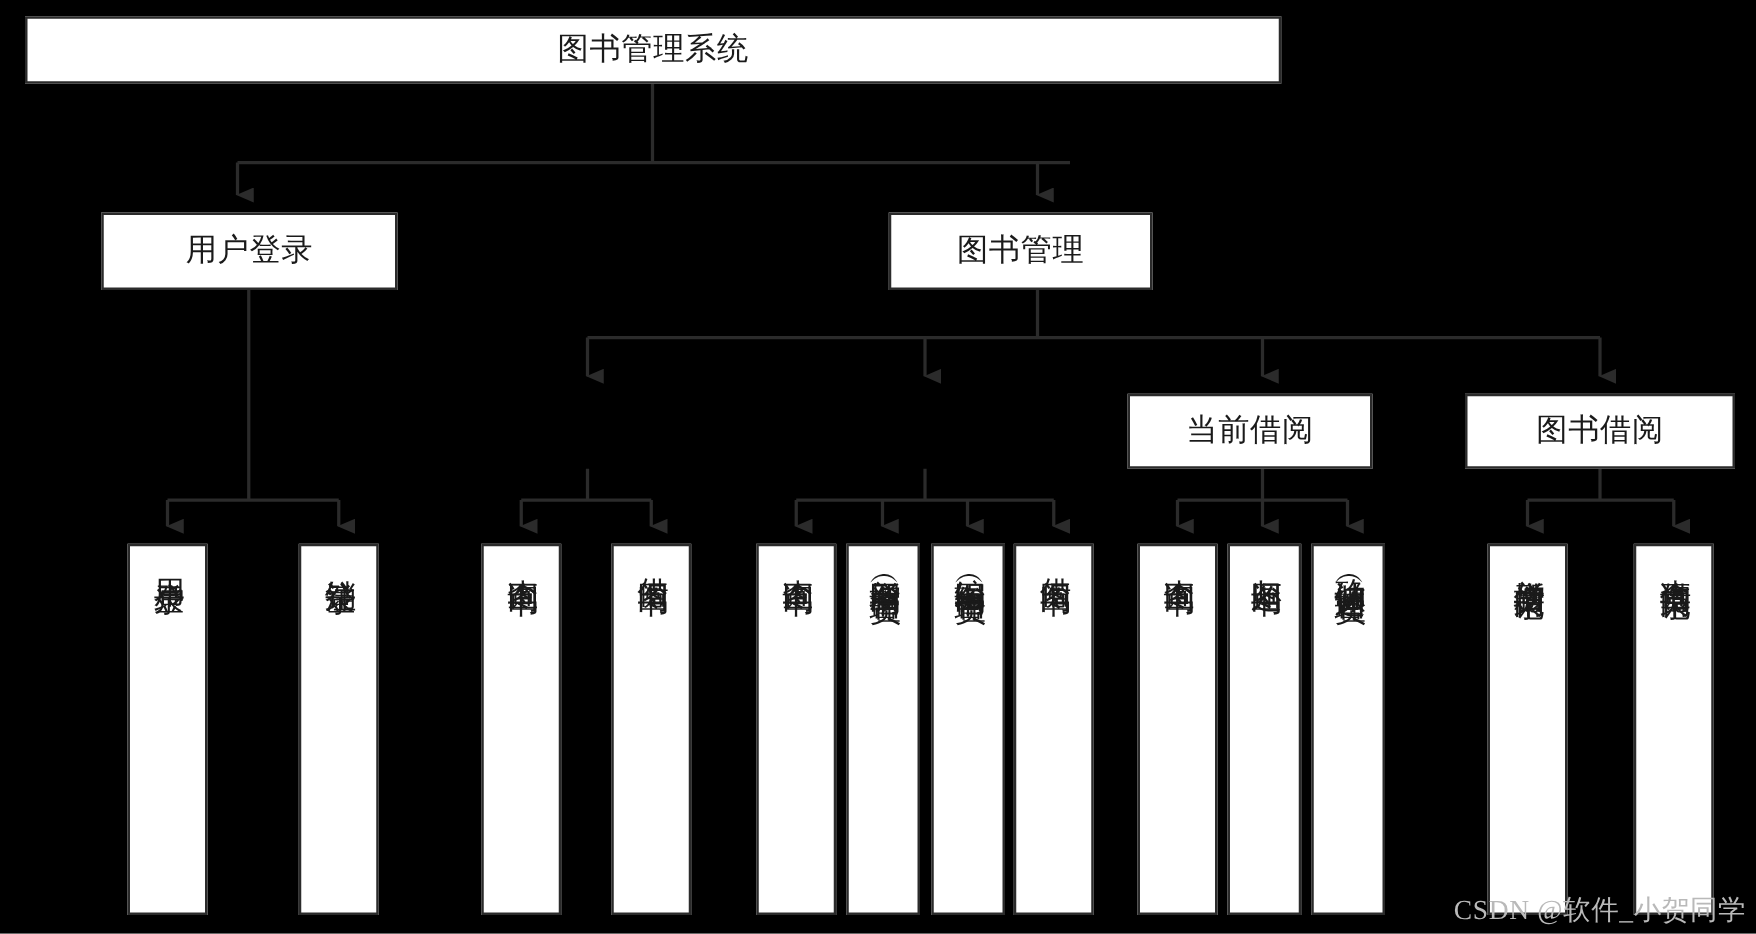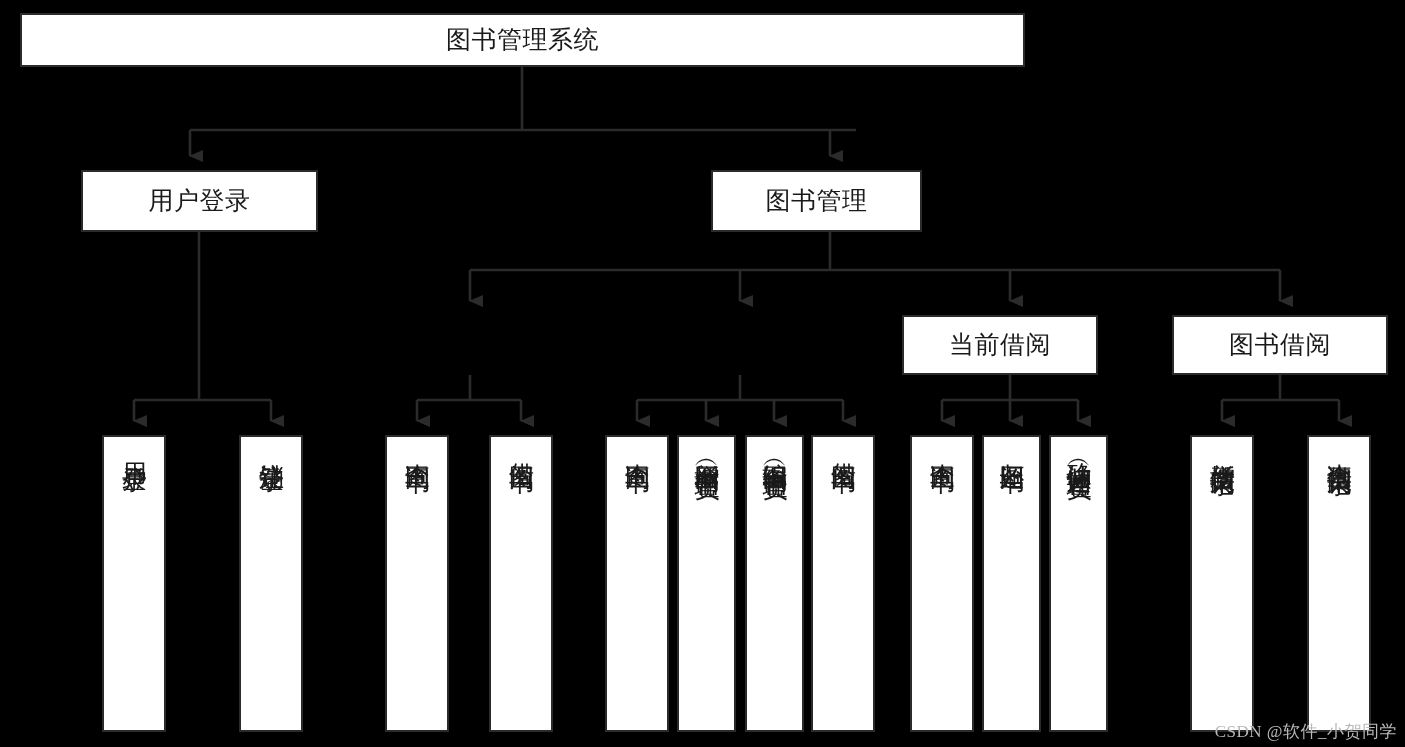--- a/index.html
+++ b/index.html
@@ -64,21 +64,21 @@
     letter-spacing: 2px;
     max-height: 272px;
   }
   .node.v.tall .label {
     max-height: 278px;
   }
   .watermark {
     position: absolute;
     right: 8px;
     bottom: 4px;
-    font-size: 17px;
+    font-size: 22px;
     color: #b9b9b9;
     white-space: nowrap;
     letter-spacing: 0.5px;
   }
 </style>
 </head>
 <body>
 
 <div id="canvas">
 

